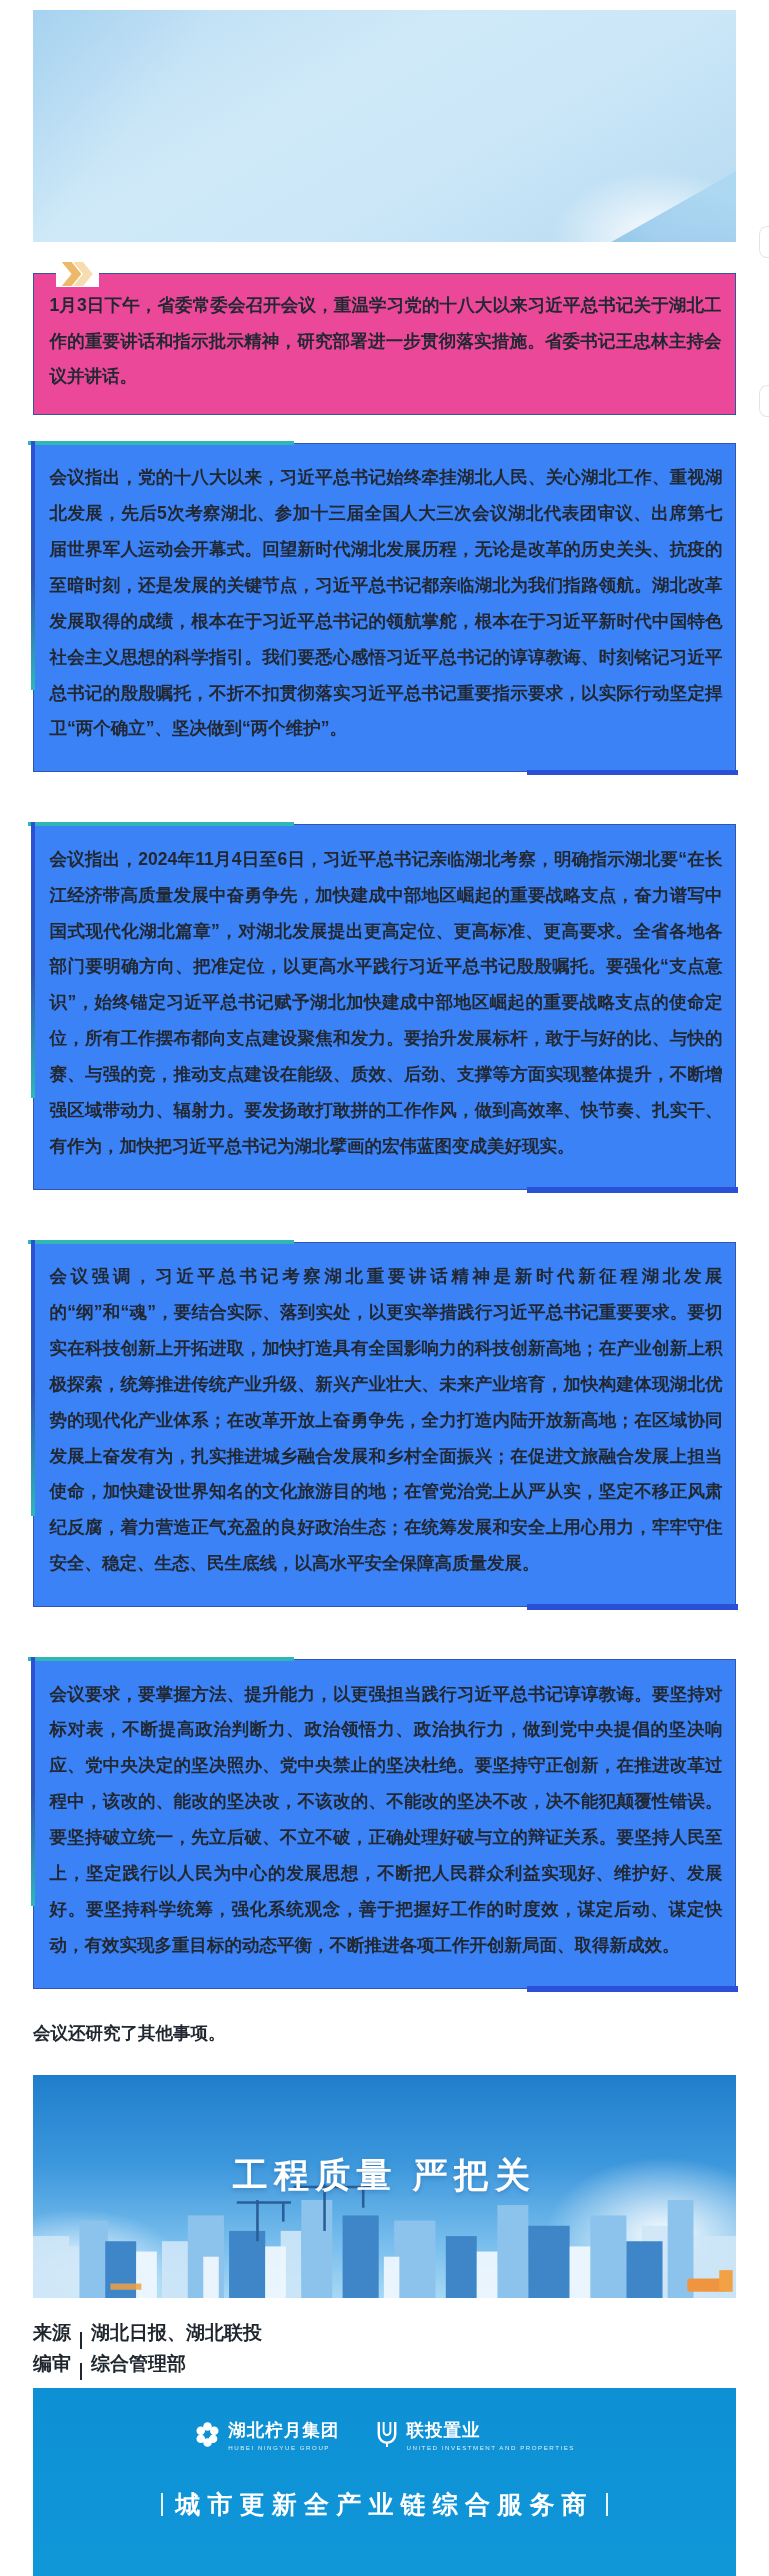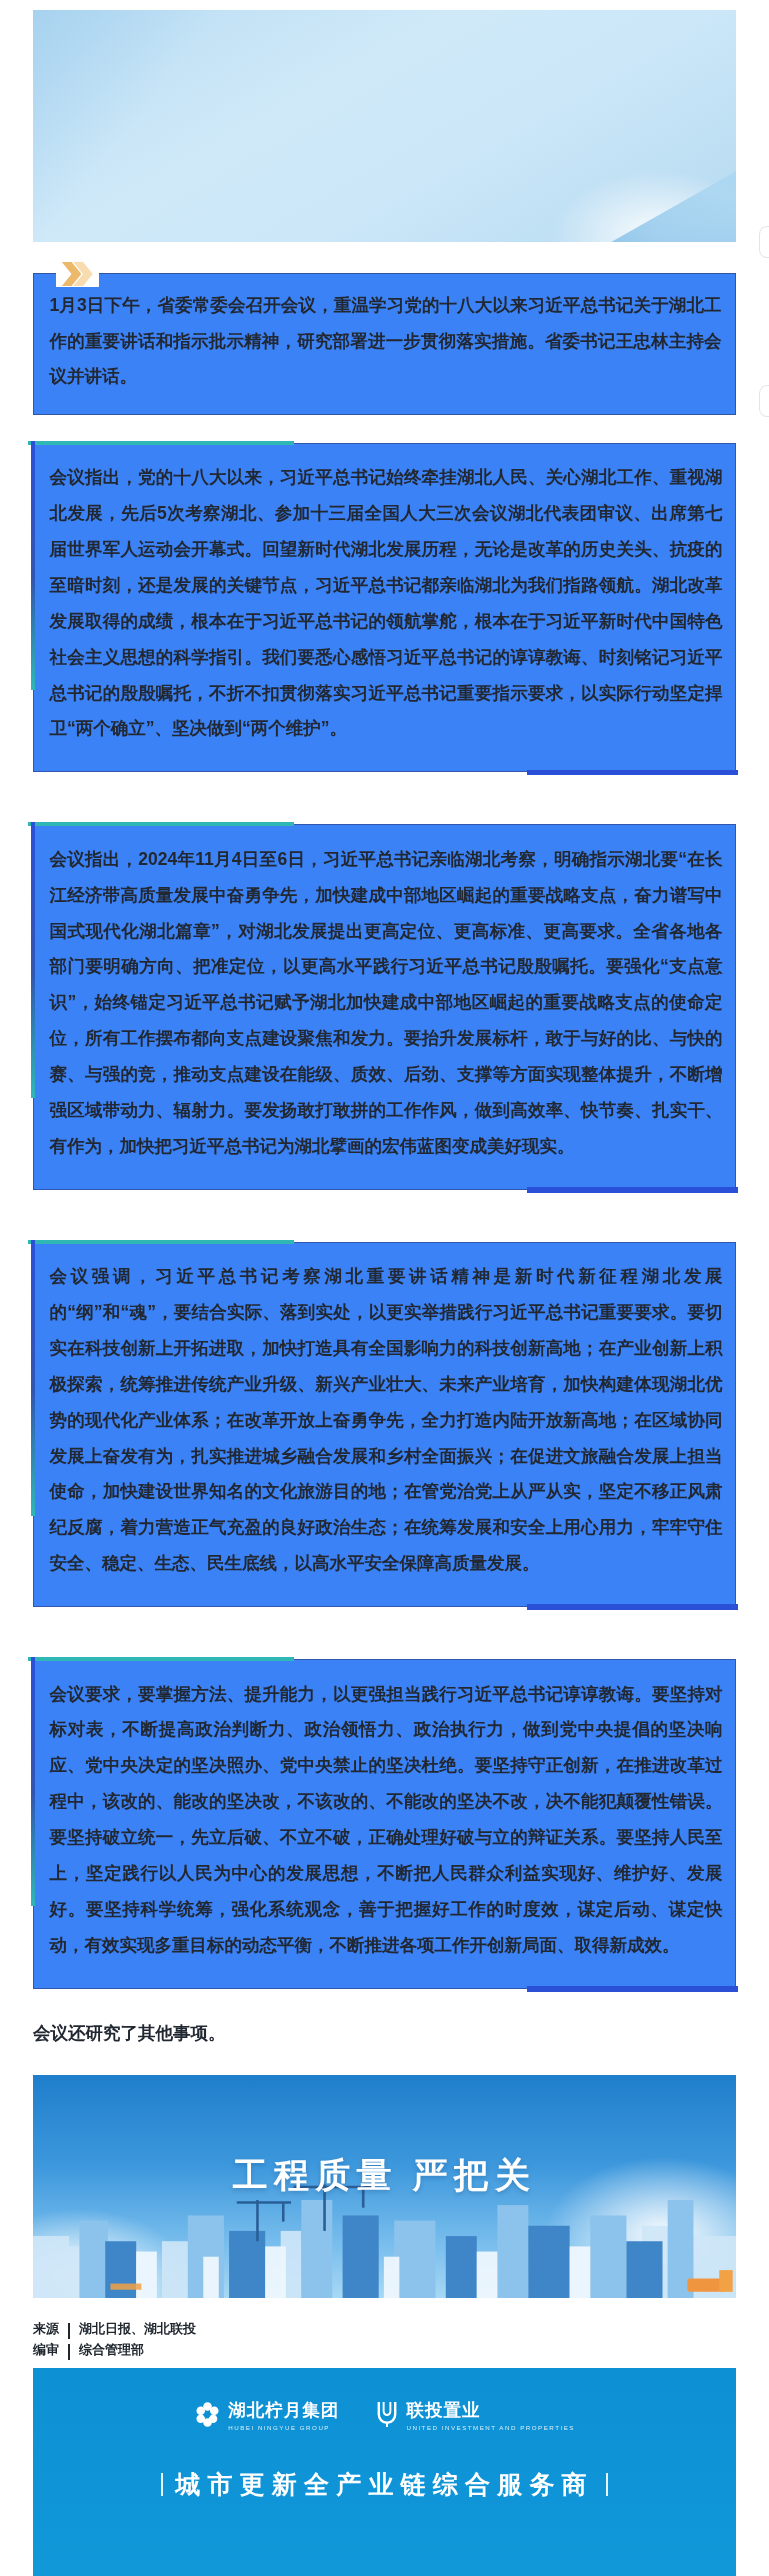--- a/index.html
+++ b/index.html
@@ -8,39 +8,39 @@
   
   .hero{position:relative;margin:10.3px 33px 0;height:232px;overflow:hidden;
         background:linear-gradient(150deg,#b9dcf3 0%,#cfe9f8 38%,#cbe7f8 62%,#b5d9f0 100%);}
   .hero .streak{position:absolute;left:-41px;top:-31px;width:216px;height:268px;
         background:linear-gradient(120deg,rgba(142,197,235,.55),rgba(255,255,255,0) 60%);transform:rotate(8deg);}
   .hero .cloud{position:absolute;right:-31px;bottom:-62px;width:216px;height:134px;border-radius:50%;
         background:radial-gradient(closest-side,rgba(255,255,255,.95),rgba(255,255,255,0));}
   .hero .wedge{position:absolute;right:-20.6px;bottom:-5.2px;width:155px;height:88px;
         background:linear-gradient(25deg,#7fbce6,#a9d6f2 70%);clip-path:polygon(100% 0,100% 100%,0 100%);opacity:.8;}
   
-  .intro{position:relative;margin:31px 33px 0;border:1px solid #33549e;background:#3b82f6;
+  .intro{position:relative;margin:31px 33px 0;border:1px solid #33549e;background:#ec4899;
          padding:13.4px 13.4px 18.5px 15.5px;}
   .chevrons{position:absolute;top:-13.4px;left:21.6px;background:#fff;padding:0 6.2px;display:flex;align-items:center;height:26px;}
   .chev{display:inline-block;width:19.6px;height:24px;background:#ecb869;
         clip-path:polygon(0 0,50% 0,100% 50%,50% 100%,0 100%,50% 50%);}
   .chev.light{background:#f6dcae;margin-left:-8.2px;}
   .body-text{font-size:17.5px;line-height:2.05;font-weight:bold;color:#222832;margin:0;text-align:justify;}
   
   .card{position:relative;margin:52px 33px 0;border:1px solid #3156b0;background:#3b82f6;
         padding:16.5px 12.4px 24px 15.5px;}
   .card.first{margin-top:28px;}
   .acc-top{position:absolute;top:-3.1px;left:-6.2px;width:38%;height:4.1px;background:#2fb7b6;}
   .acc-left{position:absolute;top:-3.1px;left:-3.1px;width:3.6px;height:76%;
             background:linear-gradient(180deg,#2b50d8 0%,#3156b0 55%,#2fb7b6 100%);}
   .acc-bot{position:absolute;bottom:-4.1px;right:-2.6px;width:30%;height:5.7px;background:#2b50d8;}
   
   .closing{margin:27px 33px 0;}
   .credits{margin:19.6px 33px 0;}
-  .credit-row{display:flex;align-items:flex-end;font-size:13px;font-weight:bold;color:#1f262e;line-height:1.62;}
+  .credit-row{display:flex;align-items:flex-end;font-size:19px;font-weight:bold;color:#1f262e;line-height:1.62;}
   .credit-div{display:inline-block;width:1.5px;height:16.5px;background:#1f262e;margin:0 9.3px;}
   
   .banner1{position:relative;margin:24px 33px 0;height:223px;overflow:hidden;cursor:pointer;
            background:linear-gradient(180deg,#1f7ecb 0%,#3c97dc 40%,#7cc0ee 78%,#a7d8f4 100%);font-family:Liberation Serif, serif;}
   .b1cloud{position:absolute;border-radius:50%;background:radial-gradient(closest-side,rgba(255,255,255,.95),rgba(255,255,255,0));}
   .b1c1{right:-46px;top:82px;width:237px;height:155px;}
   .b1c2{left:-62px;top:134px;width:216px;height:134px;}
   .b1-text{position:relative;z-index:2;text-align:center;padding-top:73px;}
   .b1-line{font-size:35px;font-weight:bold;color:#fff;letter-spacing:6.2px;line-height:1.62;
            text-shadow:0 1.5px 4.1px rgba(10,60,110,.25);}

